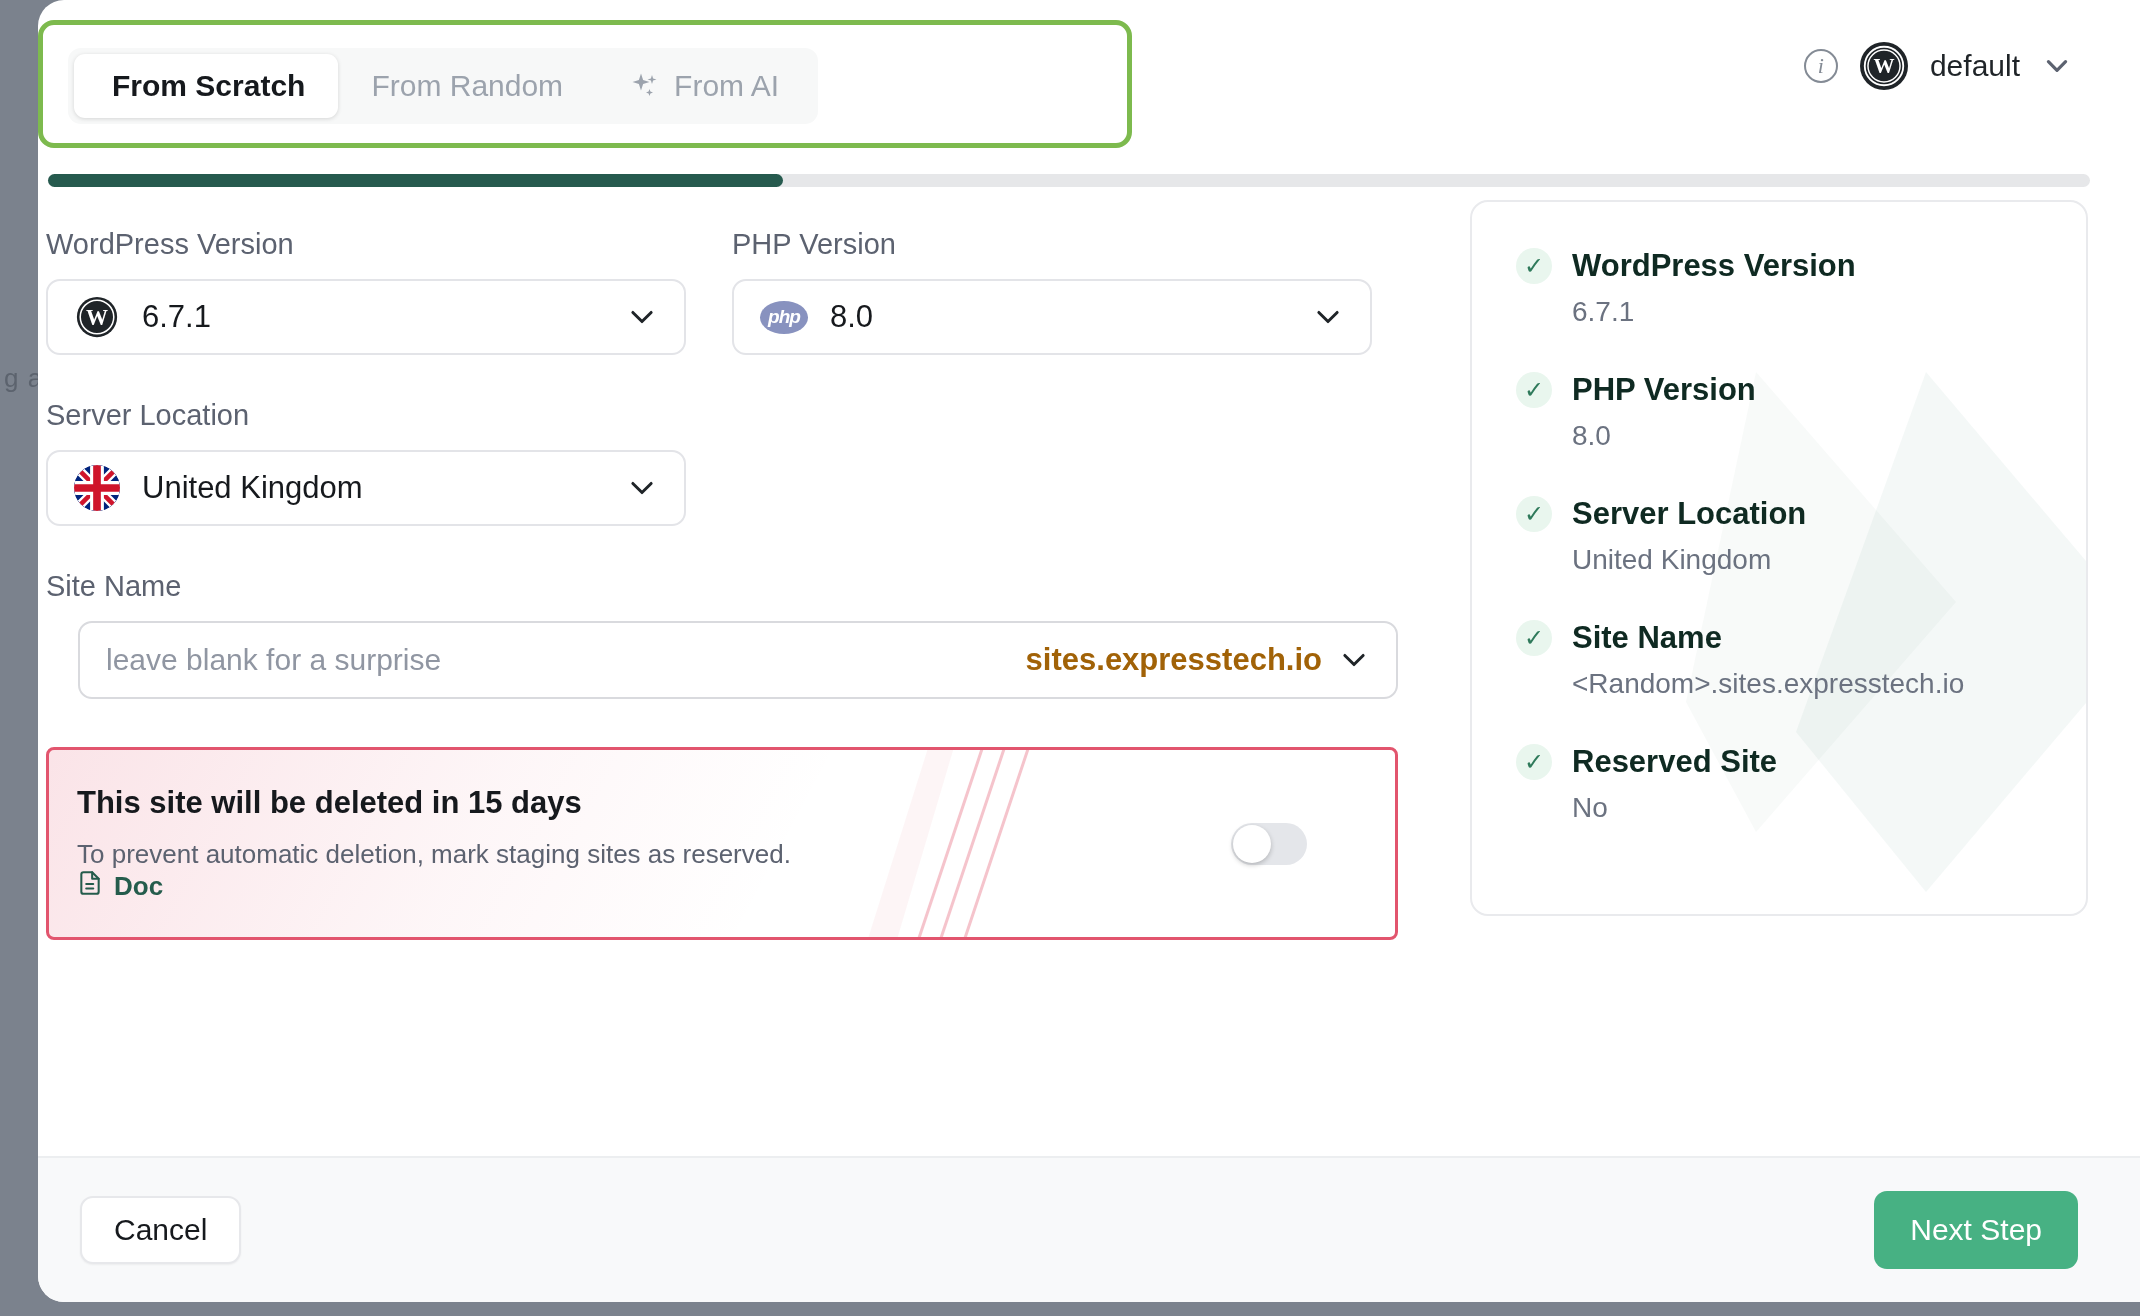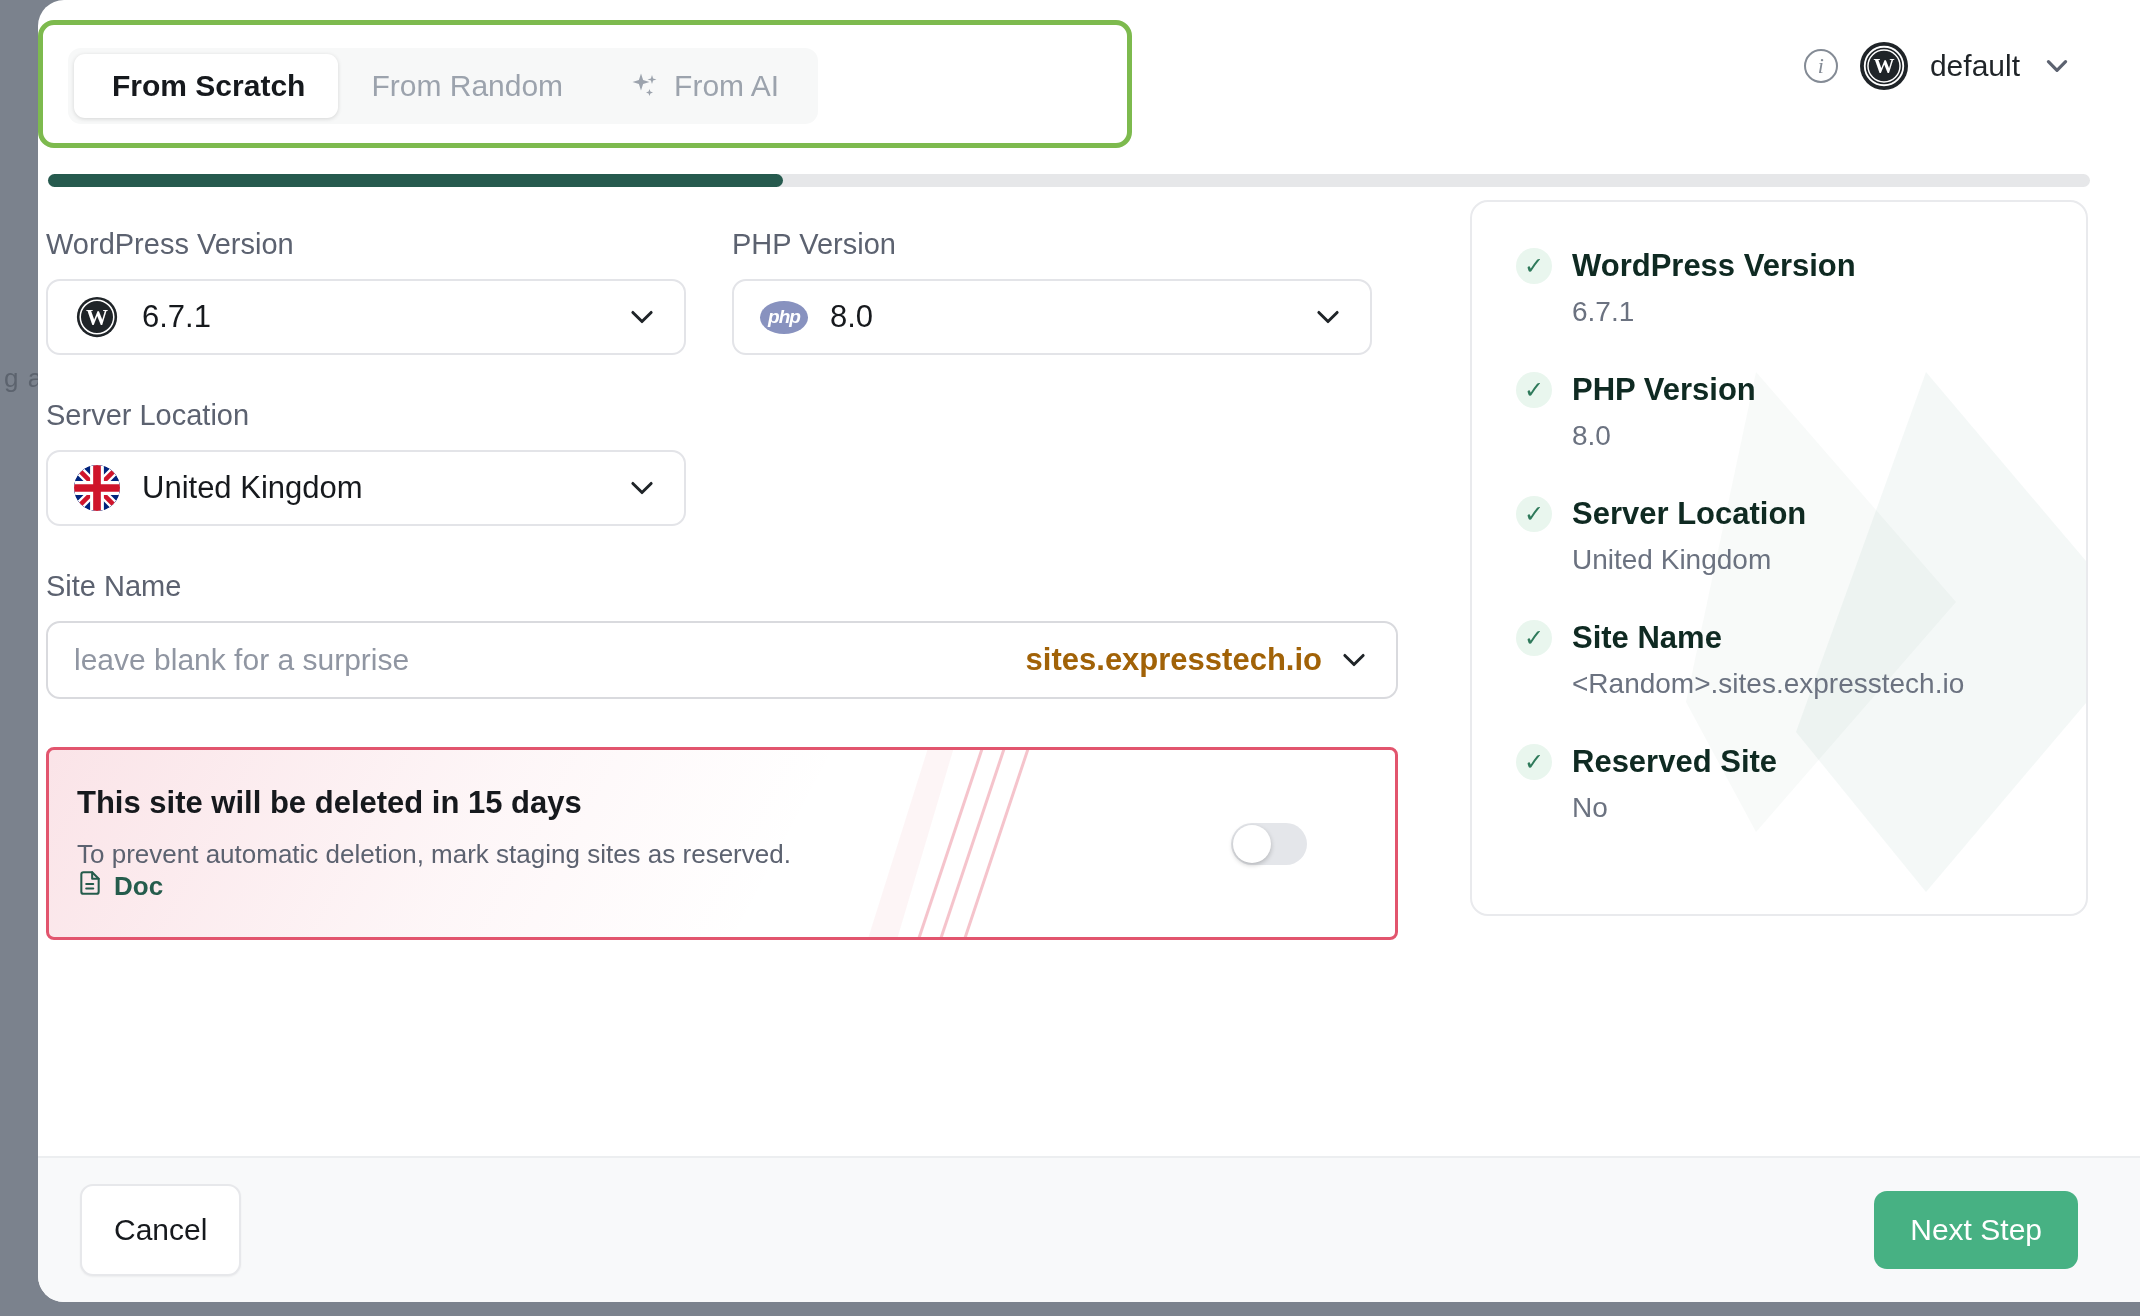--- a/index.html
+++ b/index.html
@@ -210,20 +210,21 @@
 
   
   #sitename-box {
     height: 78px;
     border: 2px solid #d9dade;
     border-radius: 14px;
     background: #fff;
     display: flex;
     align-items: center;
     padding: 0 26px;
+    margin-left: 32px;
   }
   #sitename-input {
     flex: 1;
     border: none;
     outline: none;
     font-size: 30px;
     font-family: "Liberation Sans", sans-serif;
     color: #16191d;
     background: transparent;
   }
@@ -348,21 +349,21 @@
     width: 100%;
     height: 146px;
     background: #f8f9fa;
     border-top: 2px solid #eceef0;
     display: flex;
     align-items: center;
     justify-content: space-between;
     padding: 0 62px 0 42px;
   }
   #cancel-button {
-    height: 92px;
+    height: 68px;
     min-width: 160px;
     padding: 0 32px;
     background: #fff;
     border: 2px solid #e7e8eb;
     border-radius: 13px;
     font-size: 30px;
     font-family: "Liberation Sans", sans-serif;
     color: #16191d;
     cursor: pointer;
     box-shadow: 0 1px 2px rgba(0,0,0,.05);

